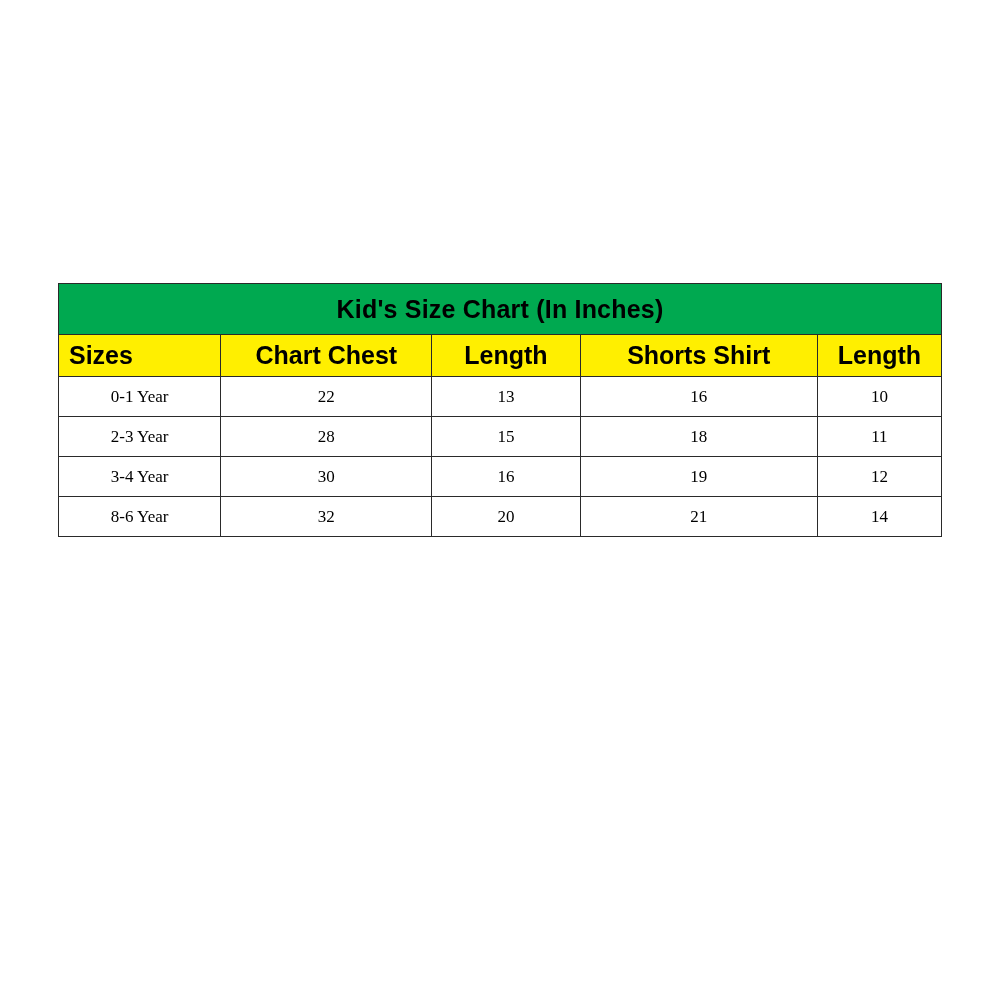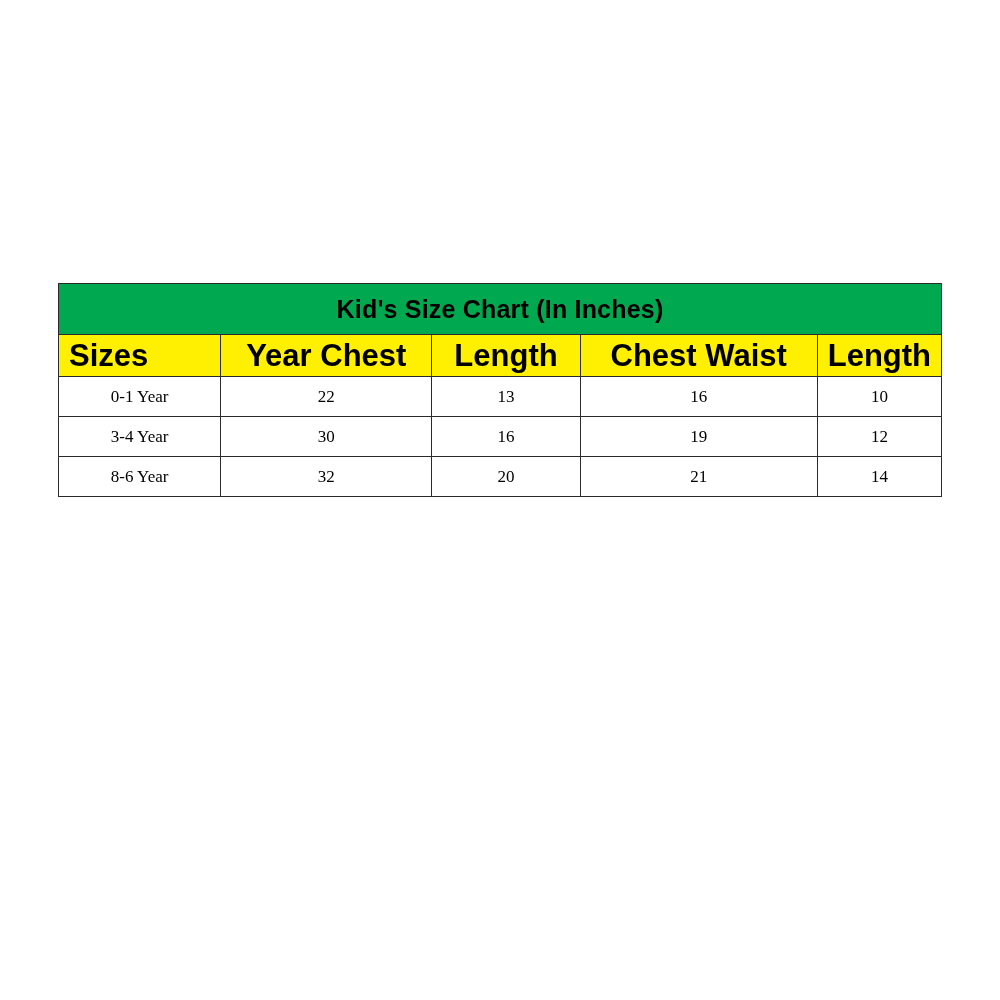--- a/index.html
+++ b/index.html
@@ -40,21 +40,21 @@
     background: #00a950;
     color: #000000;
     font-size: 25px;
     font-weight: bold;
     height: 50px;
     letter-spacing: 0.2px;
     margin-top: 35px;
   }
   .header-row td {
     background: #ffef00;
-    font-size: 31px;
+    font-size: 25px;
     font-weight: bold;
     height: 41px;
   }
   .header-row td.left-align {
     text-align: left;
     padding-left: 10px;
   }
   .data-row td {
     font-size: 17px;
     height: 39px;
@@ -79,32 +79,39 @@
         <col class="col-len1">
         <col class="col-waist">
         <col class="col-len2">
       </colgroup>
       <tbody>
         <tr>
           <td class="title-cell" colspan="5">Kid's Size Chart (In Inches)</td>
         </tr>
         <tr class="header-row">
           <td class="left-align">Sizes</td>
-          <td>Year Chest</td>
+          <td>Chart Chest</td>
           <td>Length</td>
-          <td>Chest Waist</td>
+          <td>Shorts Shirt</td>
           <td>Length</td>
         </tr>
 
         <tr class="data-row">
           <td>0-1 Year</td>
           <td>22</td>
           <td>13</td>
           <td>16</td>
           <td>10</td>
+        </tr>
+        <tr class="data-row">
+          <td>2-3 Year</td>
+          <td>28</td>
+          <td>15</td>
+          <td>18</td>
+          <td>11</td>
         </tr>
         <tr class="data-row">
           <td>3-4 Year</td>
           <td>30</td>
           <td>16</td>
           <td>19</td>
           <td>12</td>
         </tr>
         <tr class="data-row">
           <td>8-6 Year</td>

